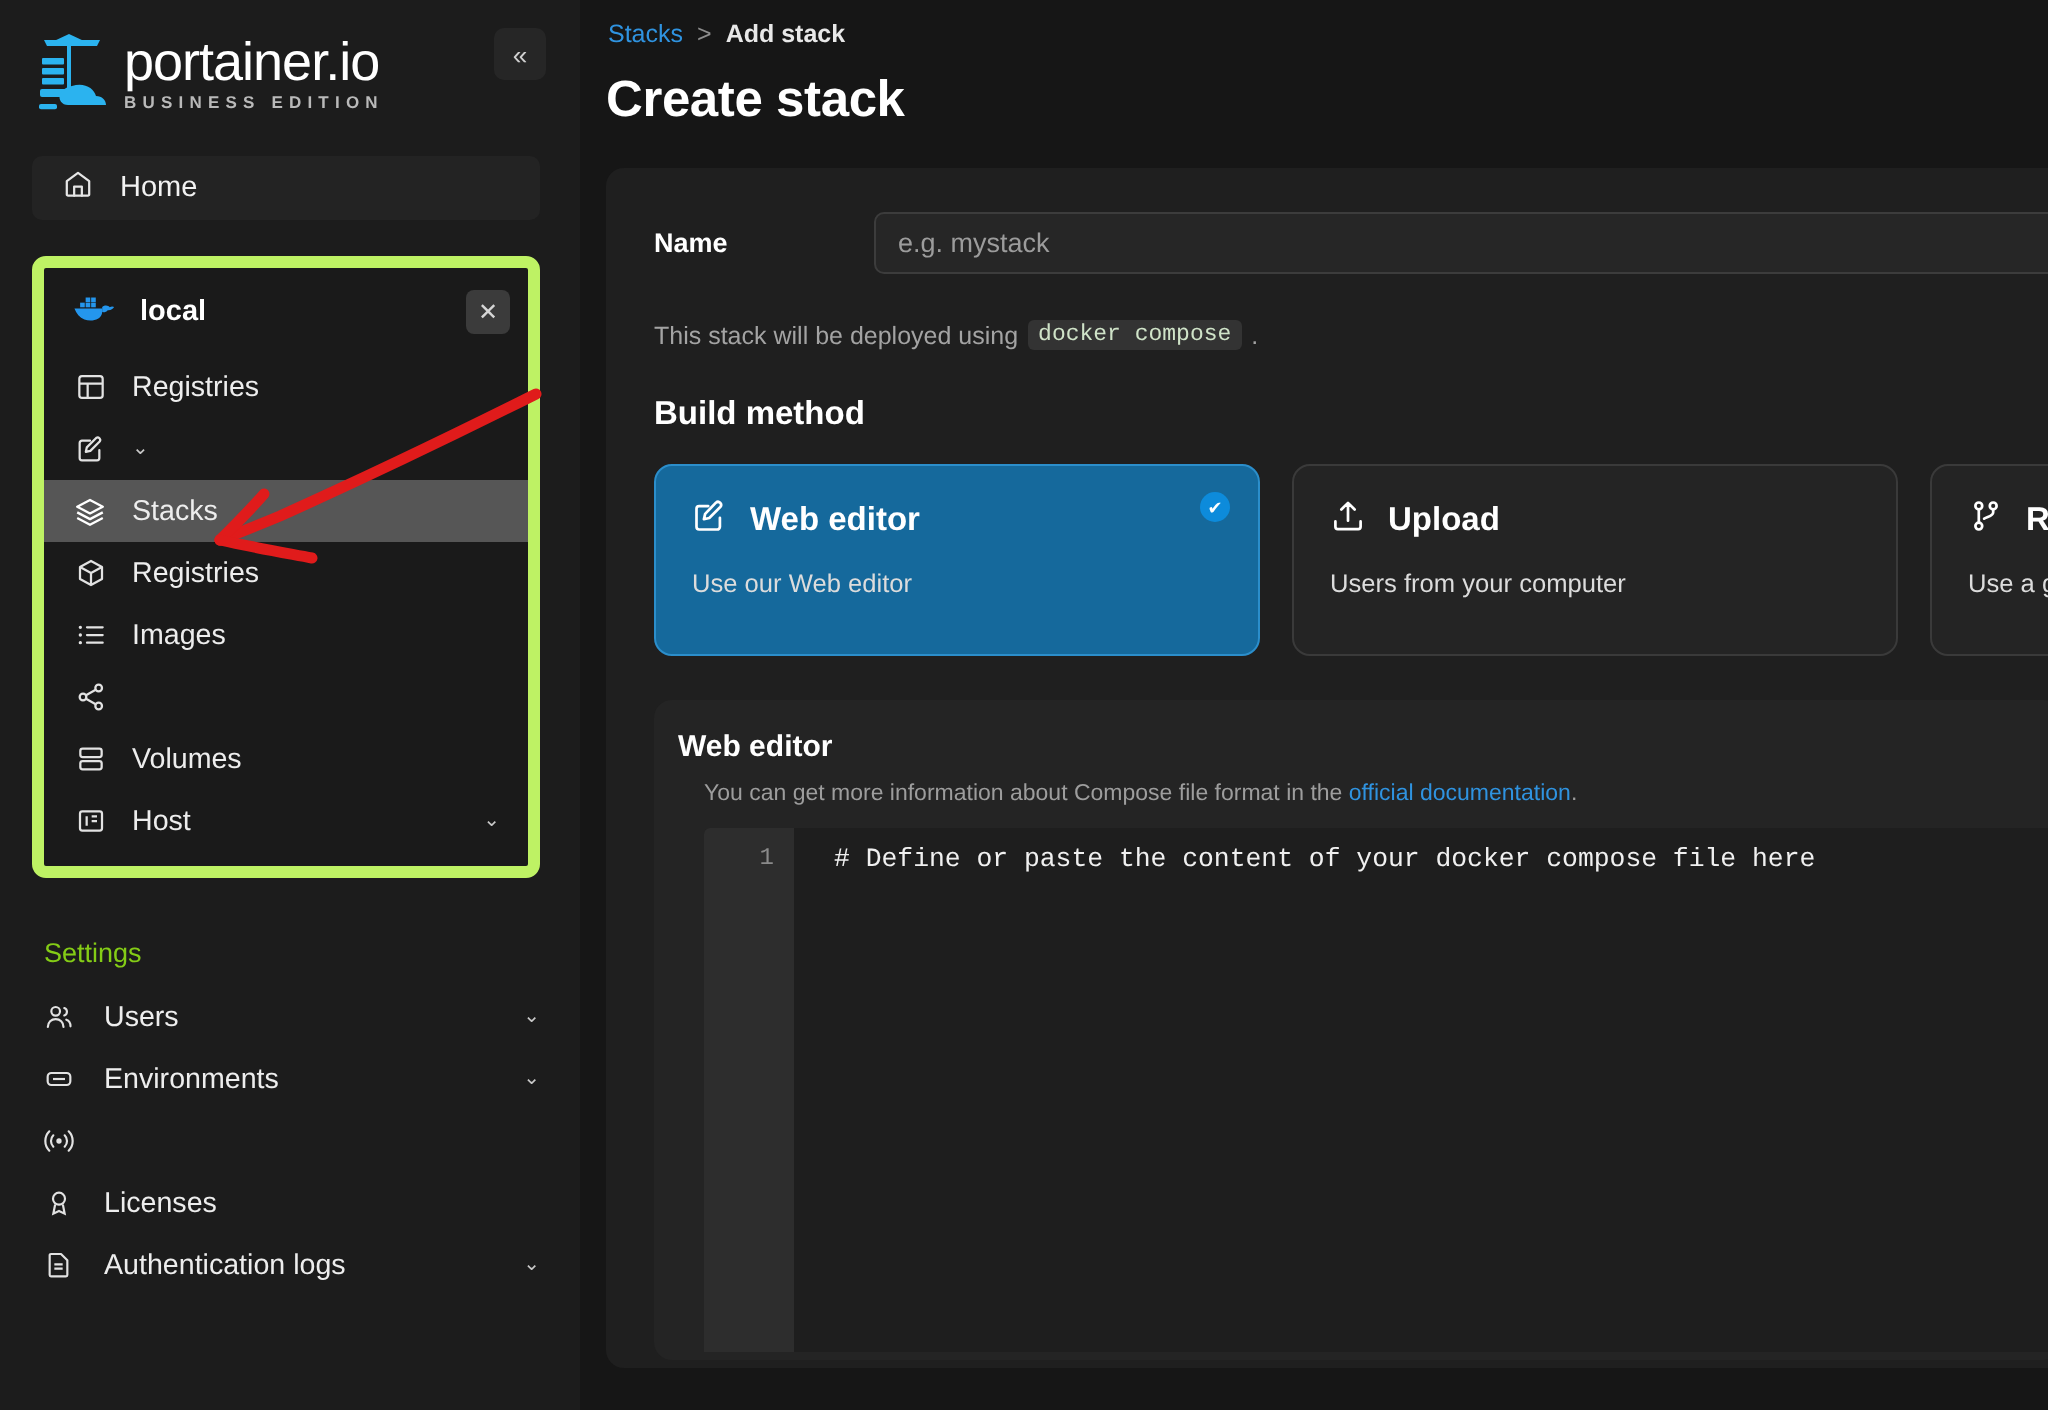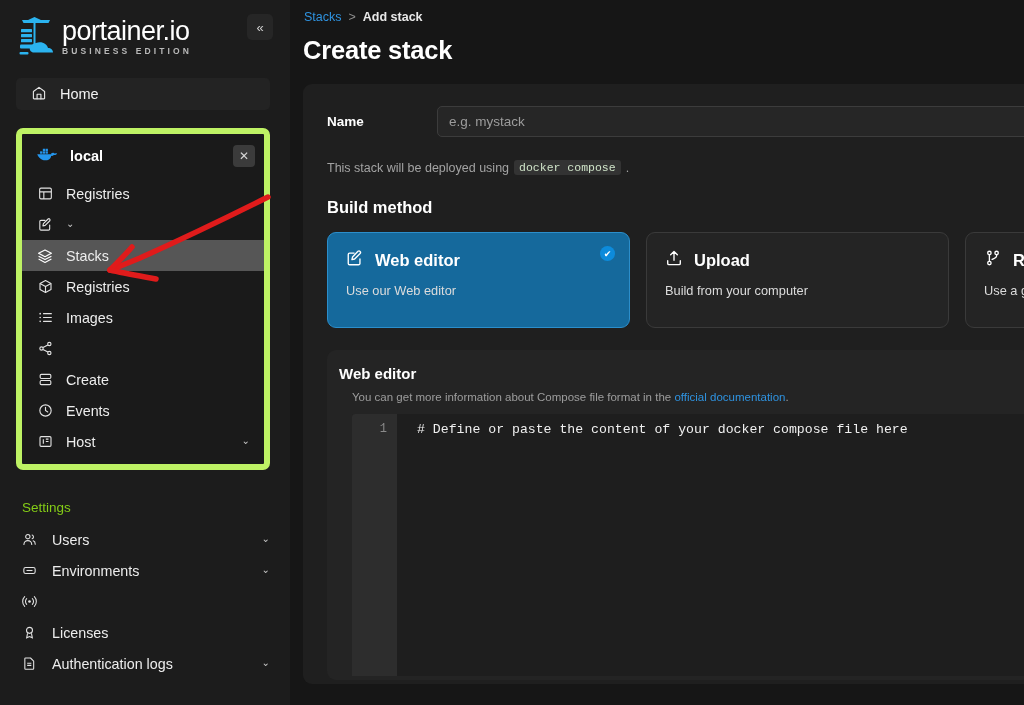--- a/index.html
+++ b/index.html
@@ -337,34 +337,24 @@
         </div>
 
         <div class="nav-item">
           <span class="ico">
             <svg viewBox="0 0 18 18" width="15" height="15" fill="none" stroke="#e2e2e2" stroke-width="1.35">
               <rect x="2.6" y="2.8" width="12.8" height="5" rx="1.4"></rect>
               <rect x="2.6" y="10.2" width="12.8" height="5" rx="1.4"></rect>
               <path d="M5.2 5.3 h0.01 M5.2 12.7 h0.01" stroke-width="1.8"></path>
             </svg>
           </span>
-          <span class="lbl">Create</span>
+          <span class="lbl">Volumes</span>
           <span class="chev"></span>
         </div>
 
-        <div class="nav-item">
-          <span class="ico">
-            <svg viewBox="0 0 18 18" width="15" height="15" fill="none" stroke="#e2e2e2" stroke-width="1.35" stroke-linecap="round">
-              <circle cx="9" cy="9" r="6.8"></circle>
-                <path d="M9 5.1 V9 l2.7 1.7"></path>
-            </svg>
-          </span>
-          <span class="lbl">Events</span>
-          <span class="chev"></span>
-        </div>
 
         <div class="nav-item">
           <span class="ico">
             <svg viewBox="0 0 18 18" width="15" height="15" fill="none" stroke="#e2e2e2" stroke-width="1.35">
               <rect x="2.4" y="3.2" width="13.2" height="11.6" rx="1.4"></rect>
               <path d="M6.4 6.2 v5.6 M9.4 6.2 h3.2 M9.4 9 h3.2"></path>
             </svg>
           </span>
           <span class="lbl">Host</span>
           <span class="chev">⌄</span>
@@ -480,21 +470,21 @@
         <div class="card">
           <div class="card-head">
             <span>
               <svg viewBox="0 0 20 20" width="18" height="18" fill="none" stroke="#ffffff" stroke-width="1.5" stroke-linecap="round" stroke-linejoin="round">
                 <path d="M3 13 v3 a1.3 1.3 0 0 0 1.3 1.3 h11.4 A1.3 1.3 0 0 0 17 16 v-3"></path>
                 <path d="M10 12.6 V2.8 M6.3 6.4 L10 2.7 L13.7 6.4"></path>
               </svg>
             </span>
             <span class="card-title">Upload</span>
           </div>
-          <div class="card-desc">Build from your computer</div>
+          <div class="card-desc">Users from your computer</div>
         </div>
 
         <div class="card">
           <div class="card-head">
             <span>
               <svg viewBox="0 0 20 20" width="18" height="18" fill="none" stroke="#ffffff" stroke-width="1.5" stroke-linecap="round">
                 <circle cx="6" cy="4.4" r="1.9"></circle>
                   <circle cx="14" cy="4.4" r="1.9"></circle>
                   <circle cx="6" cy="15.6" r="1.9"></circle>
                 <path d="M6 6.3 V13.7 M14 6.3 v1.6 c0 2.2 -3 2.4 -5 3.6"></path>

